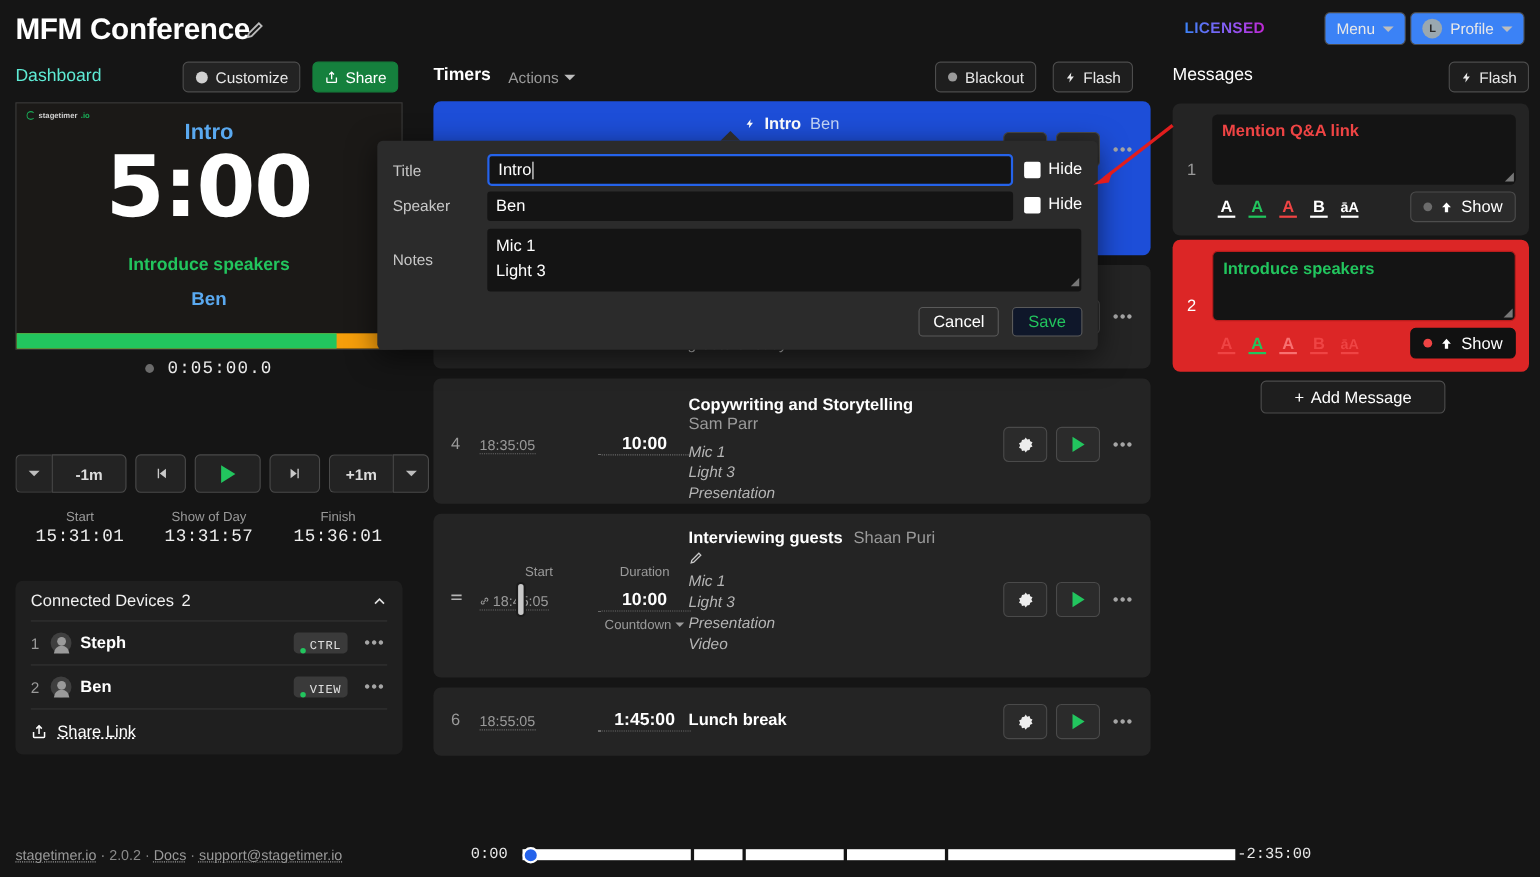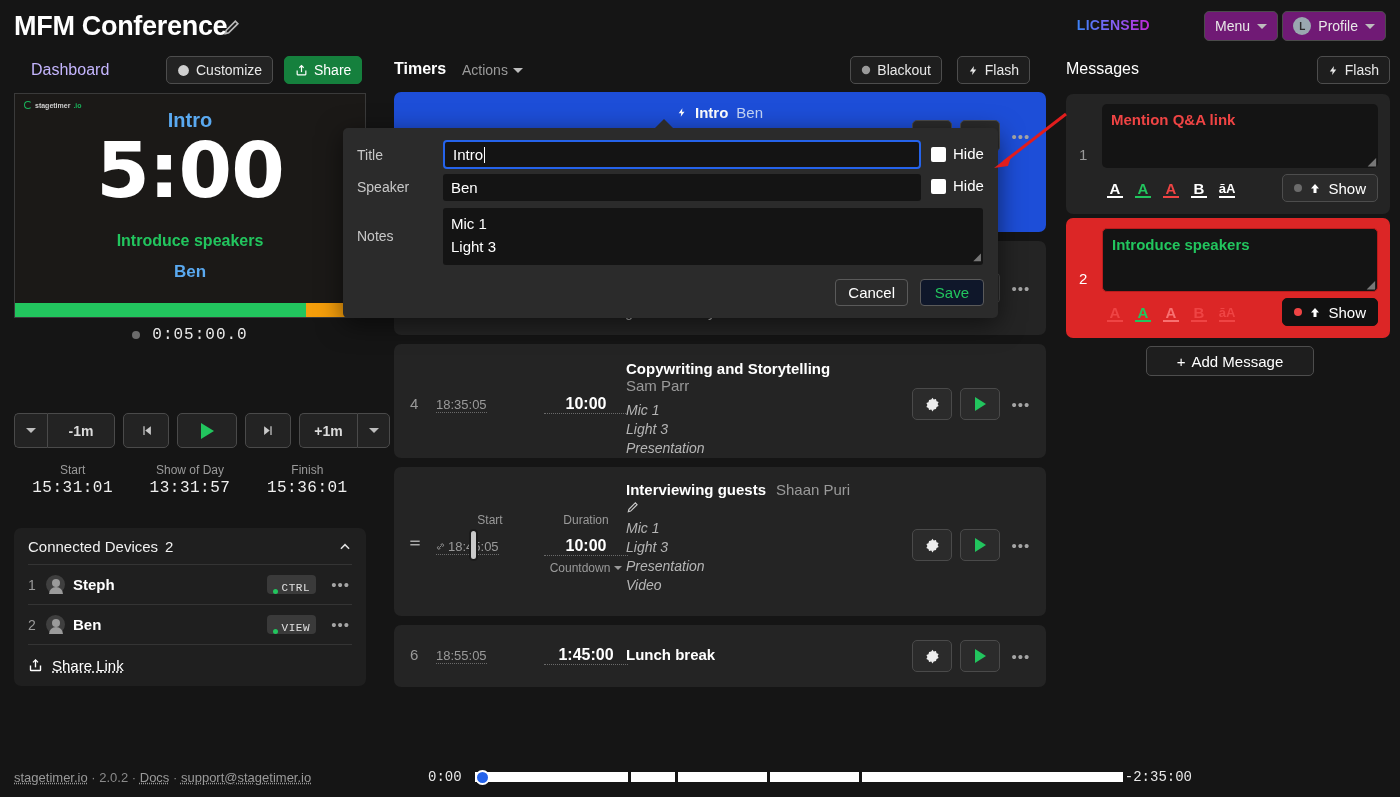--- a/index.html
+++ b/index.html
@@ -17,33 +17,33 @@
   #topbar { position:absolute; left:0; top:0; width:1400px; height:50px; }
   #app-title { position:absolute; left:14px; top:11px; font-size:27px; font-weight:bold; color:#fff; letter-spacing:-0.3px; }
   #title-edit { position:absolute; left:222px; top:17px; width:20px; height:20px; cursor:pointer; }
   #licensed {
     position:absolute; right:250px; top:17px; font-size:14px; font-weight:bold; letter-spacing:0.3px;
     background:linear-gradient(90deg,#3b82f6 0%,#8b5cf6 55%,#c026d3 100%);
     -webkit-background-clip:text; background-clip:text; color:transparent;
   }
   .topbtn {
     position:absolute; top:11px; height:30px; border:1px solid #4b4b4b; border-radius:5px;
-    background:#701a75; color:#e8e8e8; font-size:14px; display:flex; align-items:center; gap:7px;
+    background:#3b82f6; color:#e8e8e8; font-size:14px; display:flex; align-items:center; gap:7px;
     padding:0 10px; cursor:pointer;
   }
   #menu-btn { right:122px; }
   #profile-btn { right:14px; }
   .avatar-circle { width:18px; height:18px; border-radius:50%; background:#9aa8b0; color:#2b2b2b; font-size:10px; font-weight:bold;
                    display:flex; align-items:center; justify-content:center; }
   .caret { width:0; height:0; border-left:5px solid transparent; border-right:5px solid transparent; border-top:5px solid #bdbdbd; }
 
   
   #left { position:absolute; left:0; top:50px; width:380px; height:747px; }
   #dash-row { position:absolute; left:14px; top:6px; width:352px; height:30px; }
-  #dash-label { position:absolute; left:17px; top:5px; font-size:16px; color:#c4b5fd;text-align:center; }
+  #dash-label { position:absolute; left:0; top:5px; font-size:16px; color:#5eead4;text-align:center; }
   .smallbtn { position:absolute; top:0; height:28px; border-radius:5px; font-size:14px;
               display:flex; align-items:center; gap:6px; padding:0 10px; cursor:pointer; }
   #customize-btn { left:152px; border:1px solid #4d4d4d; background:#232323; color:#e8e8e8; }
   #share-btn { left:270px; background:#15803d; color:#fff; border:1px solid #15803d; }
 
   
   #preview { position:absolute; left:14px; top:43px; width:352px; height:225px; background:#1b1917;
              border:1px solid #3a3a3a; overflow:hidden; }
   #logo { position:absolute; left:9px; top:7px; display:flex; align-items:center; gap:3px; font-size:7px; font-weight:bold; }
   #logo-mark { width:8px; height:8px; border:1.6px solid #19b35a; border-radius:50%; border-right-color:transparent; }

